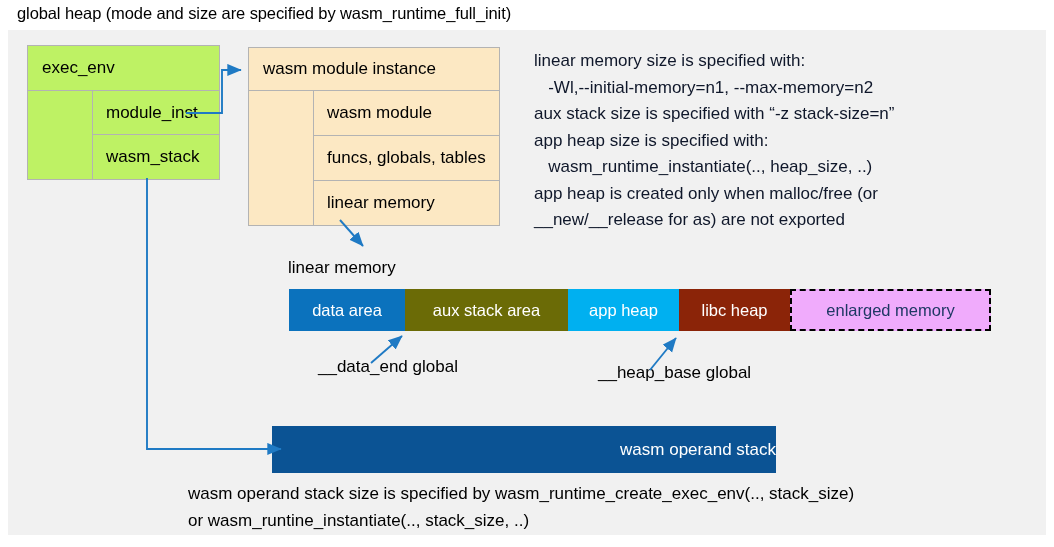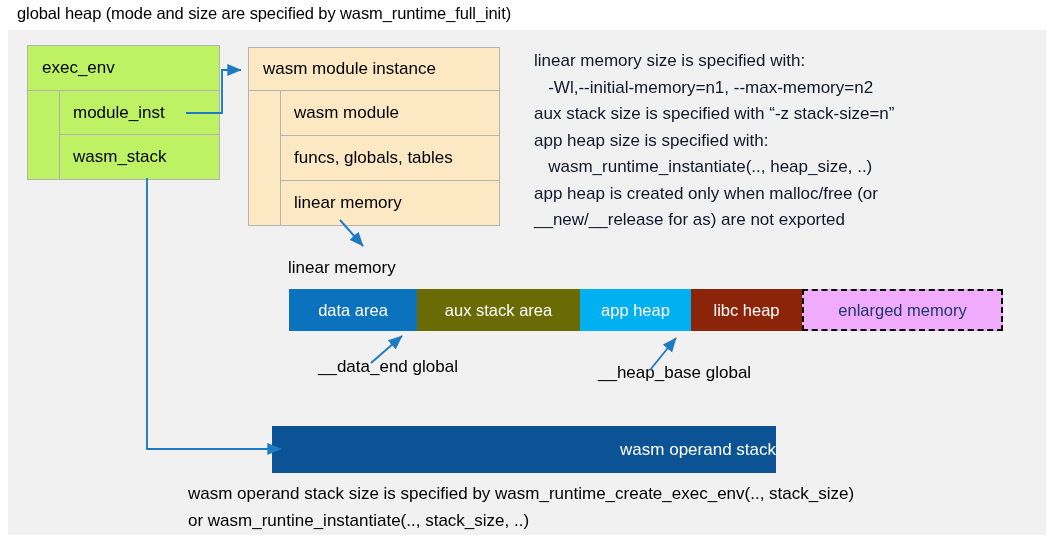--- a/index.html
+++ b/index.html
@@ -51,20 +51,21 @@
     display: flex;
     align-items: center;
     padding-left: 14px;
     font-size: 17px;
     color: #000;
     border-bottom: 1px solid #b3b3b3;
   }
   .struct .rowwrap {
     display: flex;
     box-sizing: border-box;
+    margin-left: 33px;
   }
   .struct .gutter {
     width: 32px;
     flex: 0 0 32px;
     border-right: 1px solid #b3b3b3;
     box-sizing: border-box;
   }
   .struct .rows {
     flex: 1 1 auto;
     box-sizing: border-box;
@@ -224,21 +225,21 @@
    -Wl,--initial-memory=n1, --max-memory=n2
 aux stack size is specified with “-z stack-size=n”
 app heap size is specified with:
    wasm_runtime_instantiate(.., heap_size, ..)
 app heap is created only when malloc/free (or
 __new/__release for as) are not exported</div>
 
   <div class="lm-label">linear memory</div>
 
   <div class="mem-bar" id="mem-bar">
-      <div class="mem-seg" style="width: 128px; background: rgb(11, 114, 189);">
+      <div class="mem-seg" style="width: 116px; background: rgb(11, 114, 189);">
         <span>data area</span>
       </div>
       <div class="mem-seg" style="width: 163px; background: rgb(107, 107, 6);">
         <span>aux stack area</span>
       </div>
       <div class="mem-seg" style="width: 111px; background: rgb(0, 176, 240);">
         <span>app heap</span>
       </div>
       <div class="mem-seg" style="width: 111px; background: rgb(139, 36, 8);">
         <span>libc heap</span>

